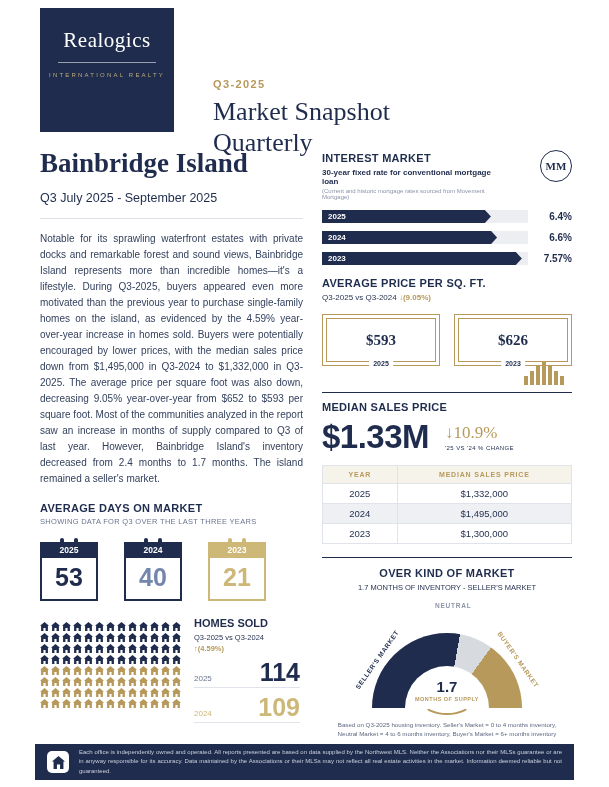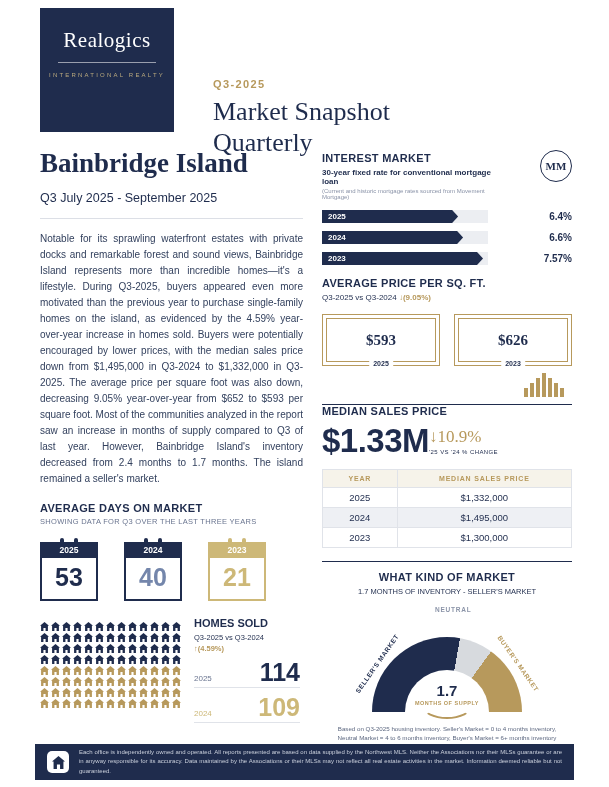--- a/index.html
+++ b/index.html
@@ -67,41 +67,41 @@
   .rates-src{font-size:6px;color:#8a93a8;margin-top:2px;width:185px;}
   .mm-logo{position:absolute;right:0;top:-2px;width:30px;height:30px;border:1.5px solid var(--navy);
            border-radius:50%;display:flex;align-items:center;justify-content:center;
            font-family:"Liberation Serif",serif;font-weight:bold;font-size:11px;}
   .rate-rows{margin-top:10px;}
   .rate-row{display:flex;align-items:center;margin-bottom:8px;}
   .rate-track{flex:1;height:13px;background:#eceef2;position:relative;}
   .rate-fill{position:absolute;left:0;top:0;height:100%;background:var(--navy);display:flex;align-items:center;
              clip-path:polygon(0 0,calc(100% - 6px) 0,100% 50%,calc(100% - 6px) 100%,0 100%);}
   .rate-year{color:#fff;font-size:8px;font-weight:bold;padding-left:6px;}
-  .rate-val{width:44px;text-align:right;font-size:10px;font-weight:bold;padding-left:40px;}
+  .rate-val{width:44px;text-align:right;font-size:10px;font-weight:bold;}
 
   .sqft{margin-top:12px;}
   .sqft-cmp{font-size:8px;margin-top:4px;}
   .sqft-cmp .chg{color:var(--gold);font-weight:bold;}
   .sqft-boxes{display:flex;gap:14px;margin-top:12px;}
   .sqft-box{flex:1;border:1px solid var(--gold);padding:3px;}
   .sqft-inner{border:1px solid var(--gold);position:relative;height:42px;
               display:flex;align-items:center;justify-content:center;}
   .sqft-price{font-size:15px;font-weight:bold;font-family:"Liberation Serif",serif;}
   .sqft-year{position:absolute;bottom:-7px;left:50%;transform:translateX(-50%);background:#fff;
              font-size:7px;font-weight:bold;padding:1px 4px;white-space:nowrap;}
 
-  .median{margin-top:38px;border-top:1px solid var(--navy);padding-top:0;position:relative;}
+  .median{margin-top:26px;border-top:1px solid var(--navy);padding-top:8px;position:relative;}
   .median-icon{position:absolute;right:8px;top:-32px;display:flex;align-items:flex-end;gap:2px;}
   .median-icon i{width:4px;background:var(--gold);display:block;}
   .median-icon i:nth-child(1){height:9px;}  .median-icon i:nth-child(2){height:14px;}
   .median-icon i:nth-child(3){height:19px;} .median-icon i:nth-child(4){height:24px;}
   .median-icon i:nth-child(5){height:19px;} .median-icon i:nth-child(6){height:14px;}
   .median-icon i:nth-child(7){height:9px;}
-  .median-big{display:flex;align-items:flex-start;margin-top:5px;}
+  .median-big{display:flex;align-items:flex-start;gap:16px;margin-top:5px;}
   .median-val{font-size:33px;font-weight:bold;letter-spacing:-.5px;}
   .median-chg{margin-top:5px;}
   .median-chg-val{color:var(--gold);font-size:17px;font-family:"Liberation Serif",serif;}
   .median-chg-lbl{font-size:6px;letter-spacing:.4px;margin-top:2px;}
   .median-table{width:100%;border-collapse:collapse;margin-top:9px;}
   .median-table th{background:#f6f3ea;color:var(--gold);font-size:7px;letter-spacing:.8px;
                    padding:5px 2px;border:1px solid var(--line);text-align:center;}
   .median-table td{font-size:9.5px;padding:4px 2px;text-align:center;border:1px solid var(--line);}
   .median-table tr.alt td{background:#eef0f4;}
 
@@ -627,21 +627,21 @@
           </tr>
           <tr>
             <td>2023</td>
             <td>$1,300,000</td>
           </tr>
         </tbody>
       </table>
     </div>
 
     <div class="market">
-      <div class="sec-title">WHAT KIND OF MARKET</div>
+      <div class="sec-title">OVER KIND OF MARKET</div>
       <div class="market-sub">1.7 MONTHS OF INVENTORY - SELLER'S MARKET</div>
       <div class="gauge-wrap">
         <div class="lbl-neutral">NEUTRAL</div>
         <div class="lbl-seller">SELLER'S MARKET</div>
         <div class="lbl-buyer">BUYER'S MARKET</div>
         <div class="gauge"></div>
         <div class="gauge-hole"></div>
         <div class="gauge-arc"></div>
         <div class="gauge-val">1.7</div>
         <div class="gauge-val-lbl">MONTHS OF SUPPLY</div>

